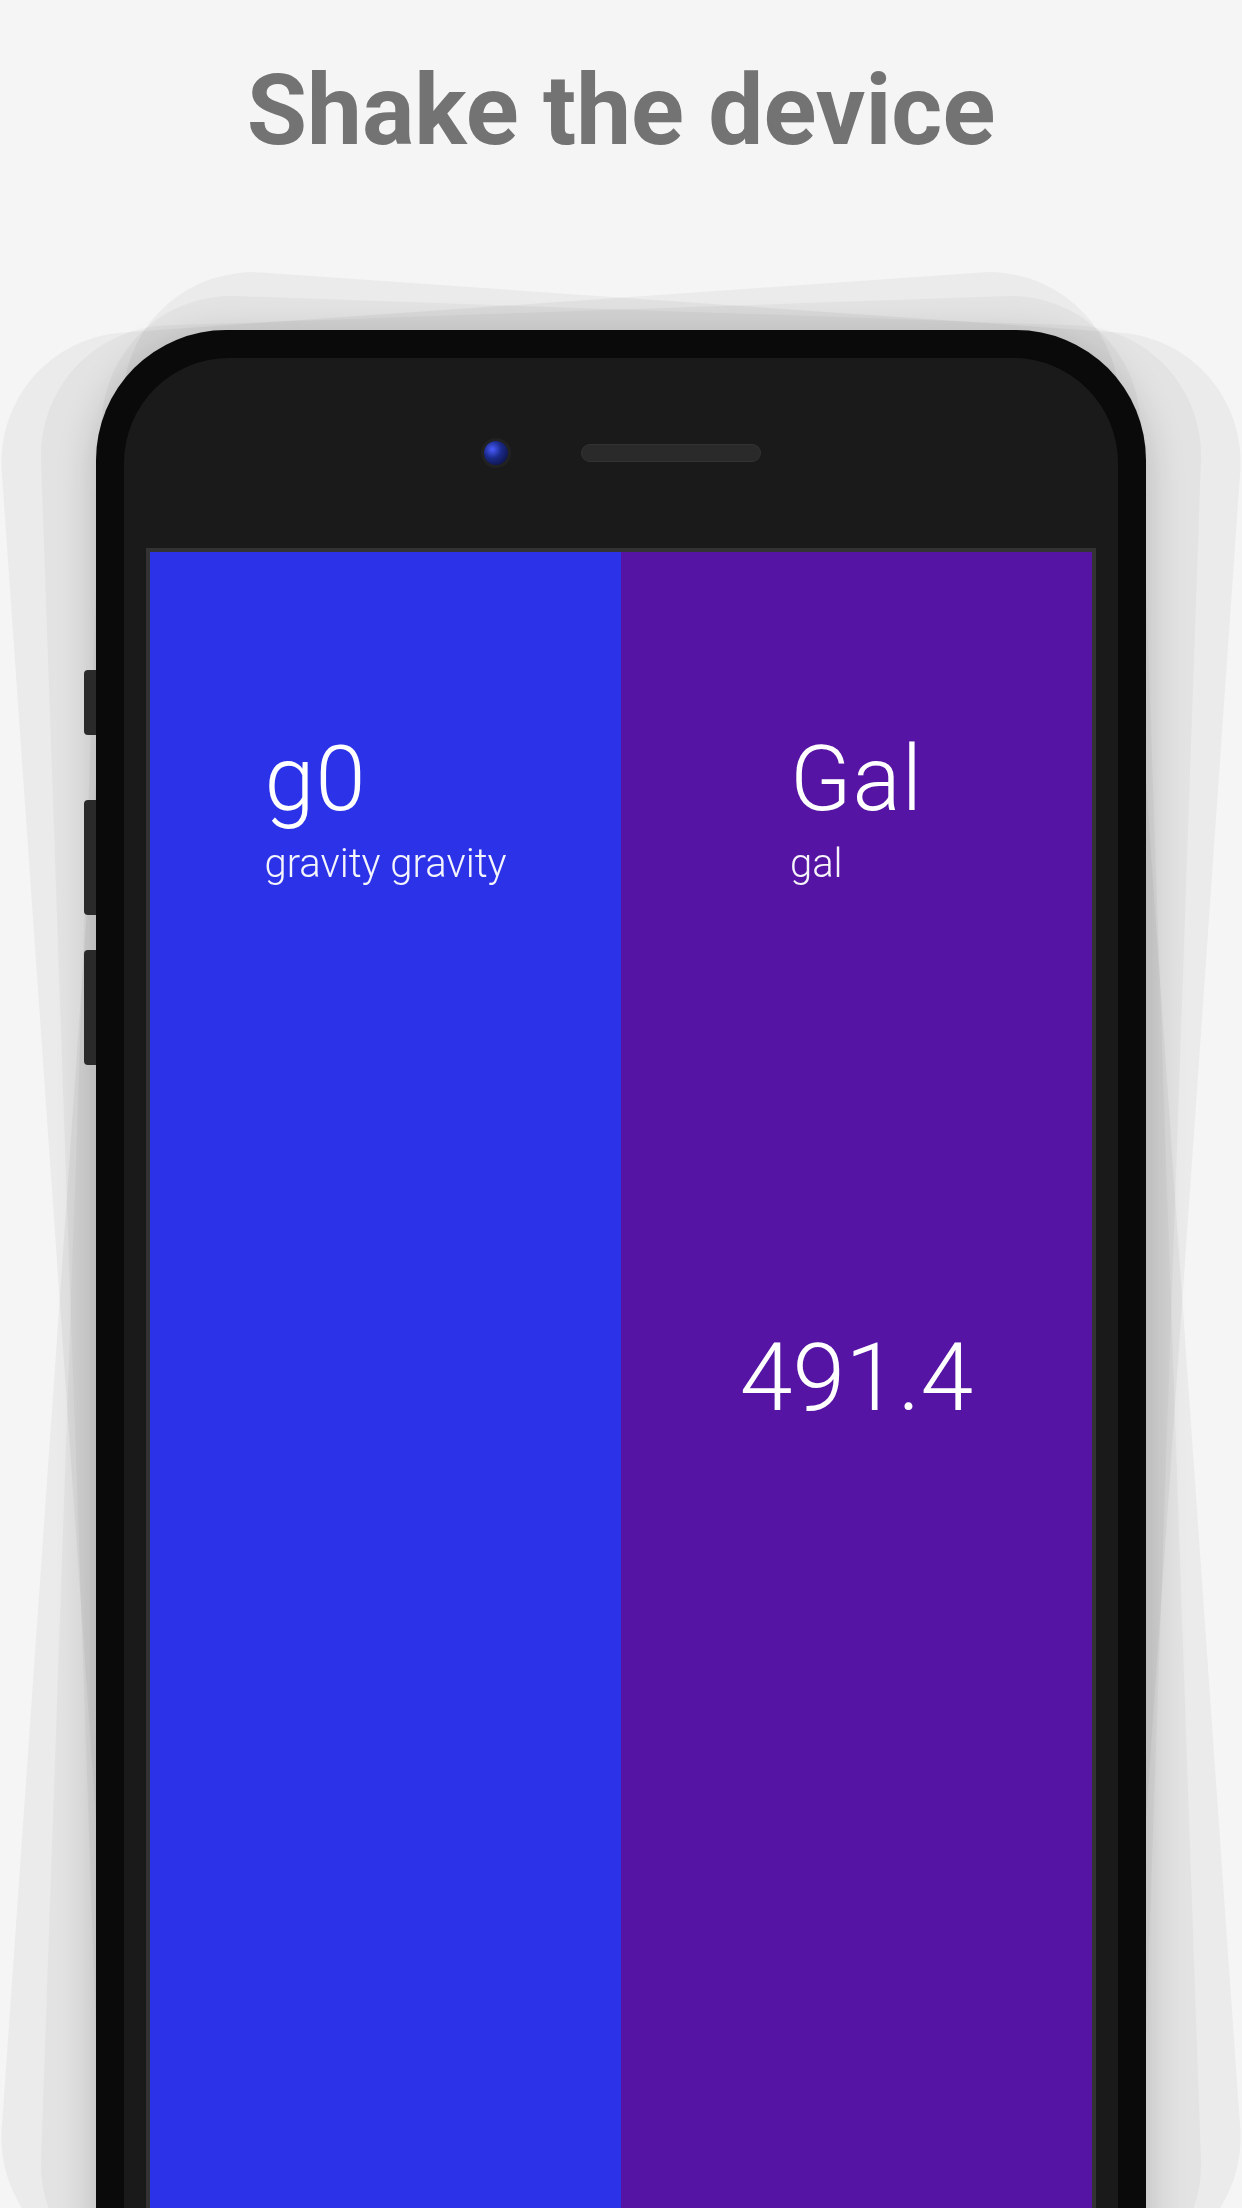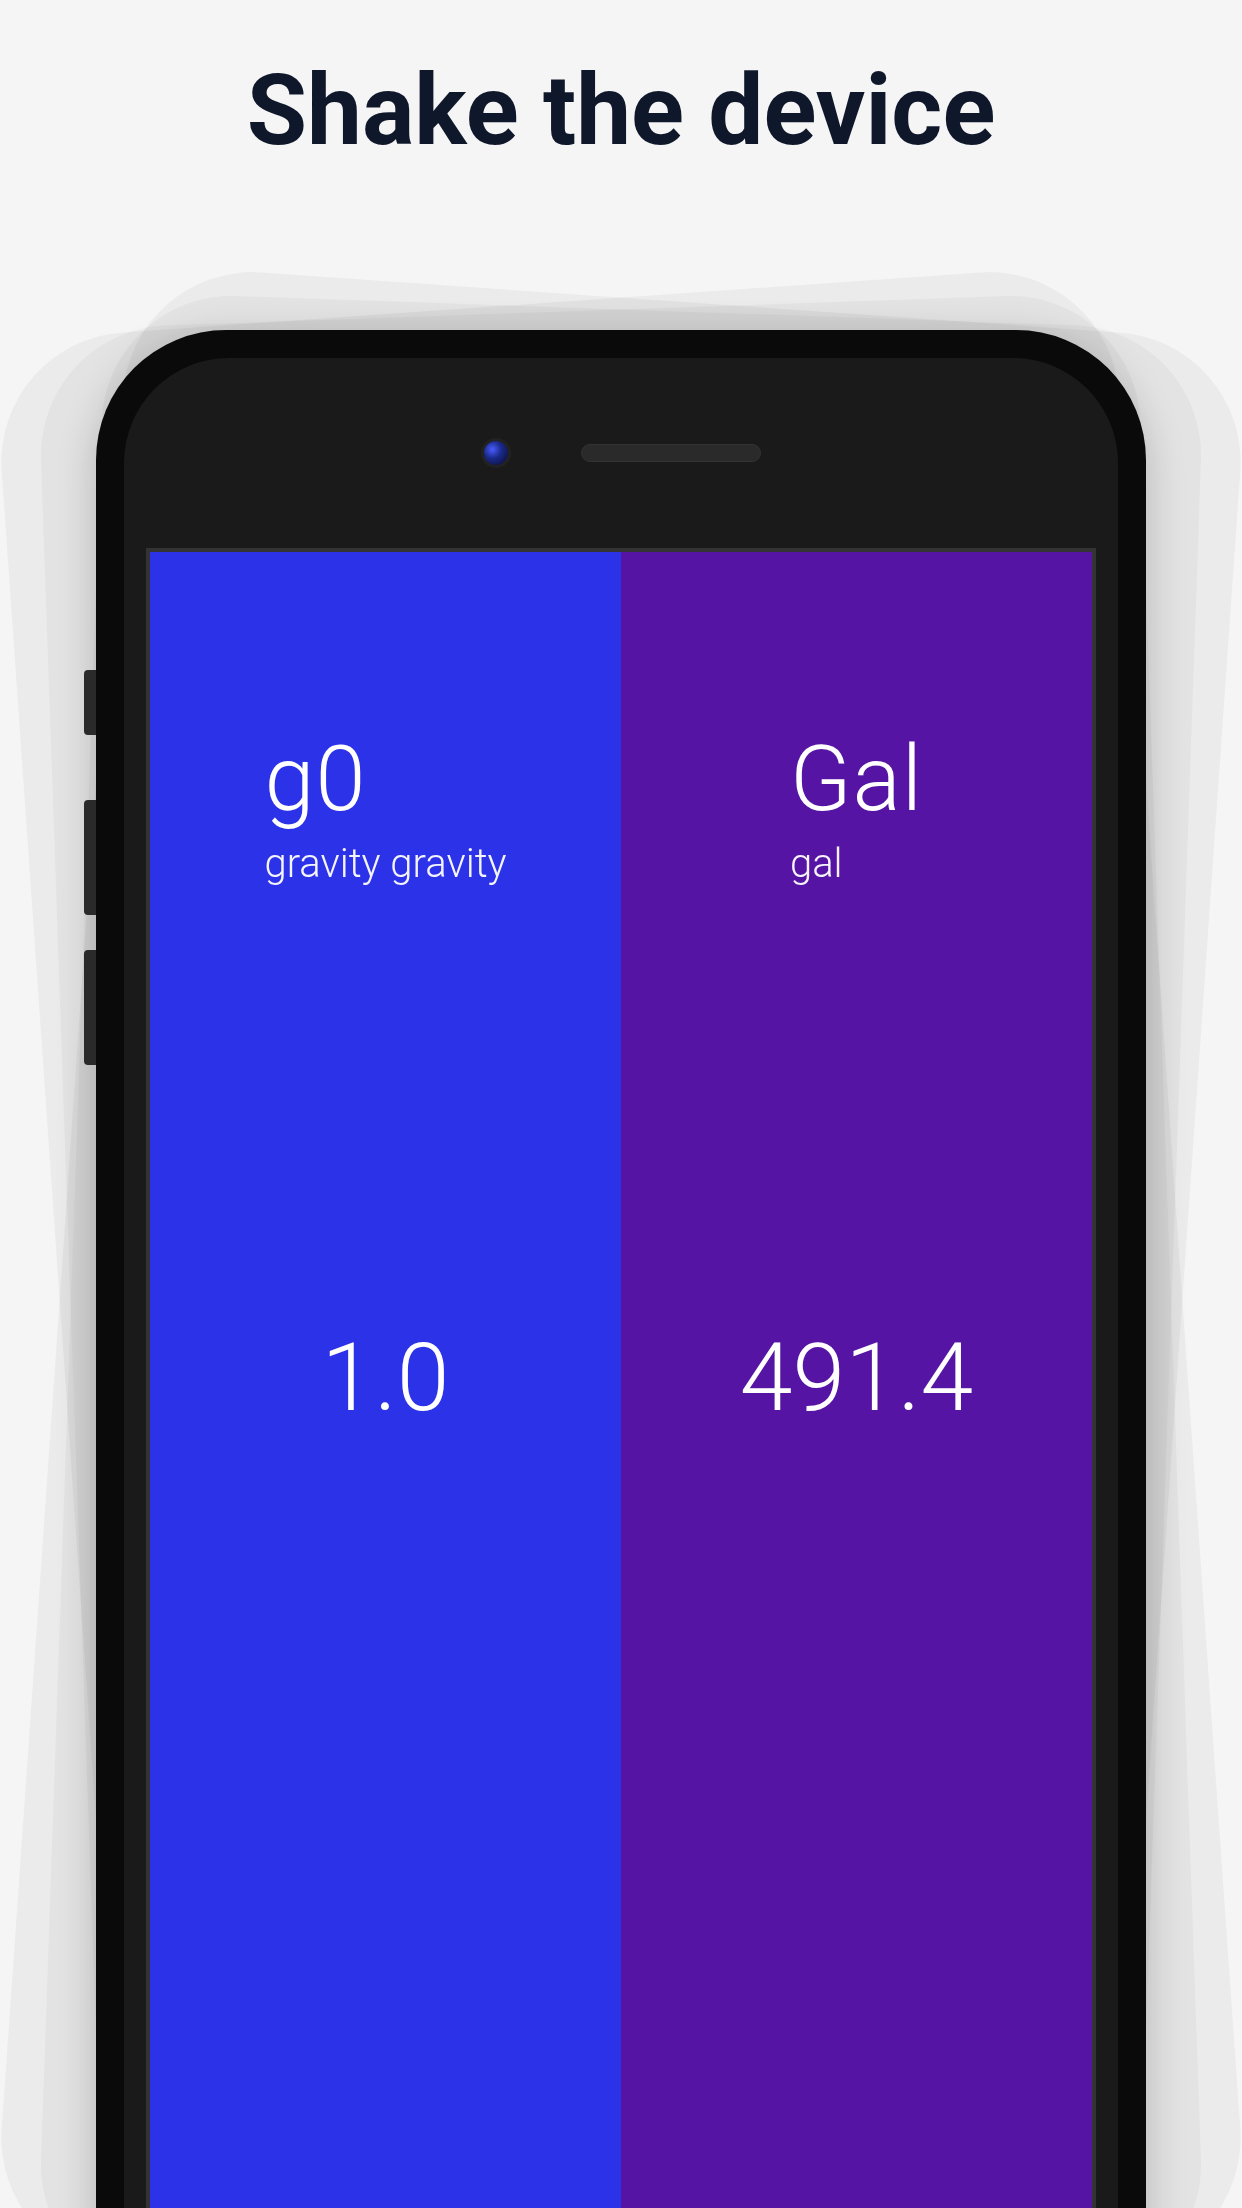--- a/index.html
+++ b/index.html
@@ -14,21 +14,21 @@
       background: #f5f5f5;
       font-family: -apple-system, BlinkMacSystemFont, "Segoe UI", Roboto, "Helvetica Neue", Arial, sans-serif;
       position: relative;
       overflow: hidden;
     }
     
     .headline {
       text-align: center;
       font-size: 98px;
       font-weight: 700;
-      color: #0f172a;
+      color: #737373;
       line-height: 1.15;
       padding-top: 55px;
     }
     
     .phone-container {
       position: absolute;
       top: 330px;
       left: 50%;
       transform: translateX(-50%);
       width: 1050px;
@@ -204,21 +204,20 @@
         <div class="camera"></div>
         <div class="speaker"></div>
       </div>
 
       <div class="screen">
         <div class="pane left">
           <div class="unit-block">
             <div class="unit-symbol">g0</div>
             <div class="unit-name">gravity gravity</div>
           </div>
-          <div class="value">1.0</div>
         </div>
         <div class="pane right">
           <div class="unit-block">
             <div class="unit-symbol">Gal</div>
             <div class="unit-name">gal</div>
           </div>
           <div class="value">491.4</div>
         </div>
       </div>
     </div>

